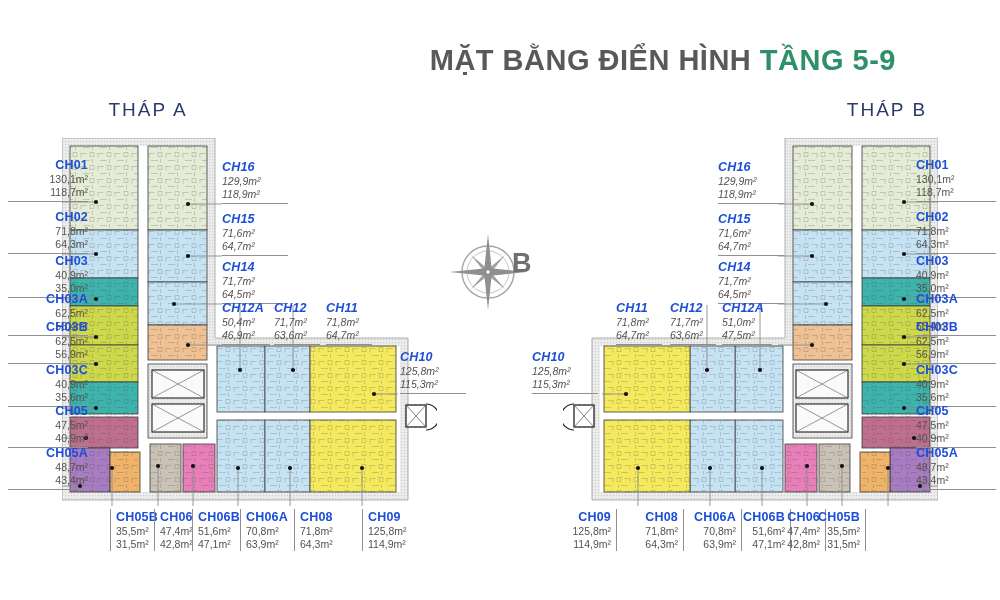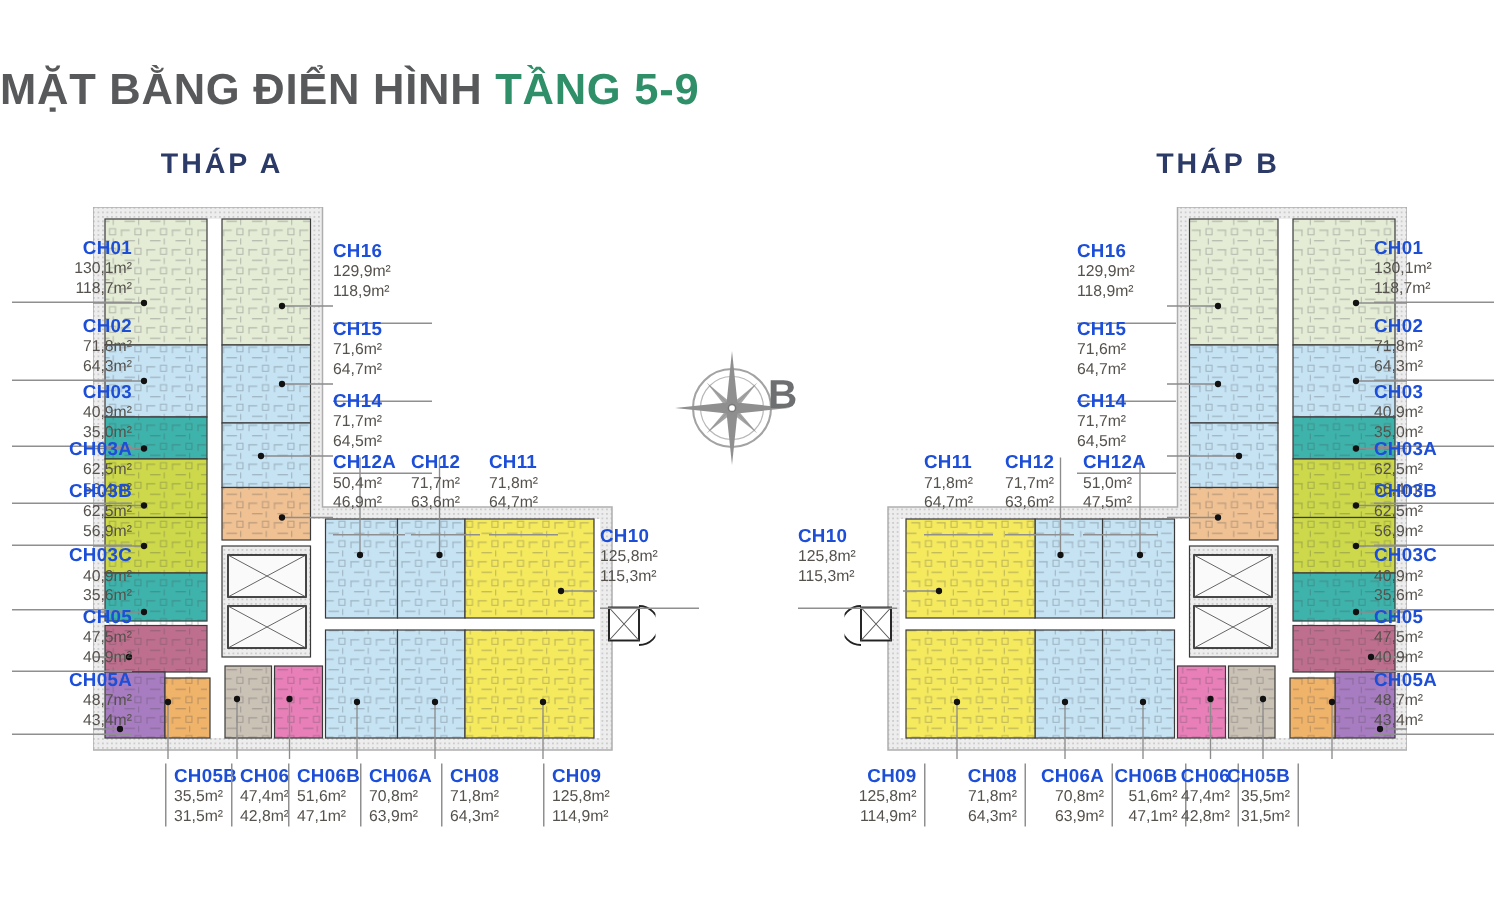--- a/index.html
+++ b/index.html
@@ -1,44 +1,44 @@
 <!DOCTYPE html>
 <html><head>
 <meta charset="utf-8">
 <style>
   html,body{margin:0;padding:0;background:#ffffff;}
   .stage{position:relative;width:1000px;height:600px;background:#fff;overflow:hidden;
          font-family:"Liberation Sans", sans-serif;}
-  .title{position:absolute;left:0;top:44px;width:896px;text-align:left;
+  .title{position:absolute;left:0;top:44px;width:896px;text-align:right;
          font-size:29px;letter-spacing:.5px;color:#58595b;font-weight:600;}
   .title .hl{color:#2e8f68;font-weight:800;}
   .towername{position:absolute;width:110px;text-align:center;font-size:19px;
-         color:#2b3a66;letter-spacing:2px;font-weight:700;}
+         color:#2b3a66;letter-spacing:2px;font-weight:400;}
   .plan{position:absolute;top:138px;}
   .ul{position:absolute;line-height:1.22;color:#55514c;}
   .ul b{display:block;font-size:12.5px;font-weight:bold;color:#1d4ed8;letter-spacing:.2px;}
   .ul span{display:block;font-size:10.5px;}
   .la{width:80px;text-align:right;border-bottom:1px solid #8f8f8f;padding-bottom:2px;}
   .rb{width:80px;text-align:left;border-bottom:1px solid #8f8f8f;padding-bottom:2px;}
-  .tl{width:66px;text-align:left;border-bottom:1px solid #8f8f8f;padding-bottom:14px;}
+  .tl{width:66px;text-align:left;border-bottom:1px solid #8f8f8f;padding-bottom:2px;font-style:italic;}
   .bl{width:55px;text-align:left;border-left:1px solid #8f8f8f;padding-left:5px;padding-top:1px;}
   .br{width:55px;text-align:right;border-right:1px solid #8f8f8f;padding-right:5px;padding-top:1px;}
   .compass-b{position:absolute;left:512px;top:248px;font-size:27px;font-weight:bold;color:#6e6f71;}
 </style>
 </head>
 <body>
 
 <div class="stage">
 
   <div class="title">
     <span>MẶT BẰNG ĐIỂN HÌNH </span><span class="hl">TẦNG 5-9</span>
   </div>
 
   <div class="towername" style="left:93px;top:99px">THÁP A</div>
-  <div class="towername" style="left:757px;top:99px">THÁP B</div>
+  <div class="towername" style="left:832px;top:99px">THÁP B</div>
 
   <svg width="0" height="0" style="position:absolute" aria-hidden="true">
     <defs>
       <pattern id="hatch" width="3" height="3" patternUnits="userSpaceOnUse">
         <rect width="3" height="3" fill="#ededed"></rect>
           <rect width="1.2" height="1.2" fill="#cccccc"></rect>
       </pattern>
       <pattern id="fur" width="17" height="13" patternUnits="userSpaceOnUse">
         <g stroke="#45484e" stroke-width="0.7" opacity="0.32" fill="none">
           <path d="M1.5,2.5 h6 M2,2.5 v4 M11,1.5 h4 v4 h-4 z M4,9.5 h7 M13.5,8 v4"></path>

